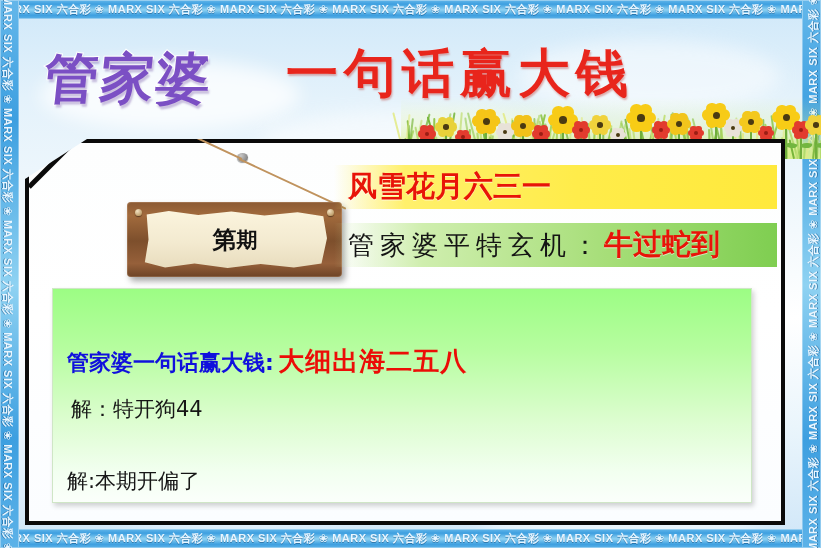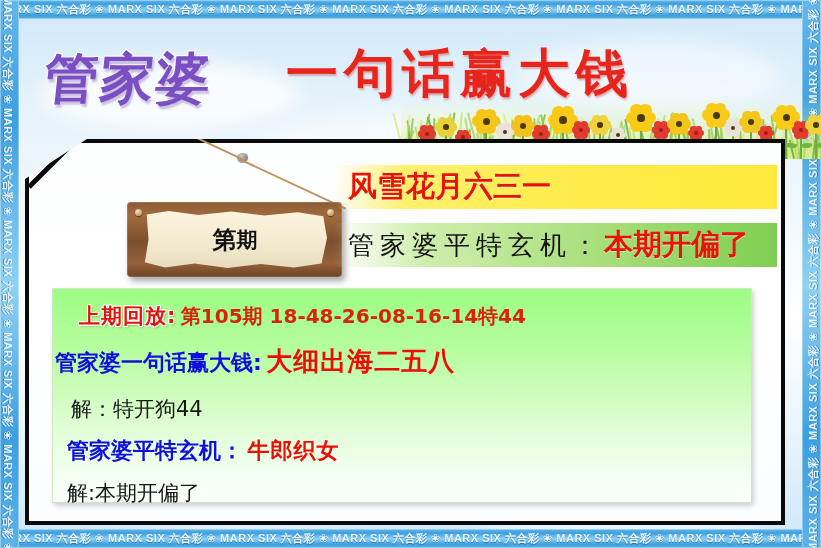--- a/index.html
+++ b/index.html
@@ -171,24 +171,24 @@
   
   .greenbox{
     position:absolute;left:23px;top:145px;width:700px;height:215px;
     background:linear-gradient(180deg,#9cfd84 0%,#b6fd9f 28%,#ddfdd0 62%,#f2fff0 86%,#fbfffb 100%);
     border:1px solid #cfe6c6;
     box-shadow:2px 3px 5px rgba(0,0,0,.18);
     box-sizing:border-box;
   }
   .row{position:absolute;white-space:nowrap;}
   .r1{left:26px;top:13px;}
-  .r2{left:2px;top:55px;}
+  .r2{left:14px;top:55px;}
   .r3{left:18px;top:106px;}
   .r4{left:14px;top:147px;}
-  .r5{left:14px;top:190px;}
+  .r5{left:14px;top:178px;}
 
   .lbl-recall{
     font-family:"DejaVu Sans","Liberation Sans",sans-serif;
     font-weight:bold;font-size:21px;color:#e5140a;letter-spacing:1px;
     text-shadow:-1px -1px 0 #fff,1px -1px 0 #fff,-1px 1px 0 #fff,1px 1px 0 #fff,2px 2px 2px rgba(120,0,0,.25);
   }
   .val-recall{
     font-family:"DejaVu Sans","Liberation Sans",sans-serif;
     font-weight:bold;font-size:20px;color:#d7240b;letter-spacing:0;
   }
@@ -719,43 +719,35 @@
         </div>
       </div>
     </div>
 
     <div class="banner banner-yellow">
       <span class="bn-value">风雪花月六三一</span>
     </div>
 
     <div class="banner banner-green">
       <span class="bn-label sp">管家婆平特玄机：</span>
-      <span class="bn-value">本期开偏了</span>
+      <span class="bn-value">牛过蛇到</span>
     </div>
 
     <div class="greenbox">
 
-      <div class="row r1">
-        <span class="lbl-recall">上期回放:</span>
-        <span class="val-recall">第105期 18-48-26-08-16-14特44</span>
-      </div>
 
       <div class="row r2">
         <span class="lbl-blue">管家婆一句话赢大钱:</span>
         <span class="val-red-big">大细出海二五八</span>
       </div>
 
       <div class="row r3">
         <span class="plain">解：特开狗44</span>
       </div>
 
-      <div class="row r4">
-        <span class="lbl-blue">管家婆平特玄机：</span>
-        <span class="val-red-mid">牛郎织女</span>
-      </div>
 
       <div class="row r5">
         <span class="plain">解:本期开偏了</span>
       </div>
 
     </div>
   </div>
 </div>
 
 </body></html>

